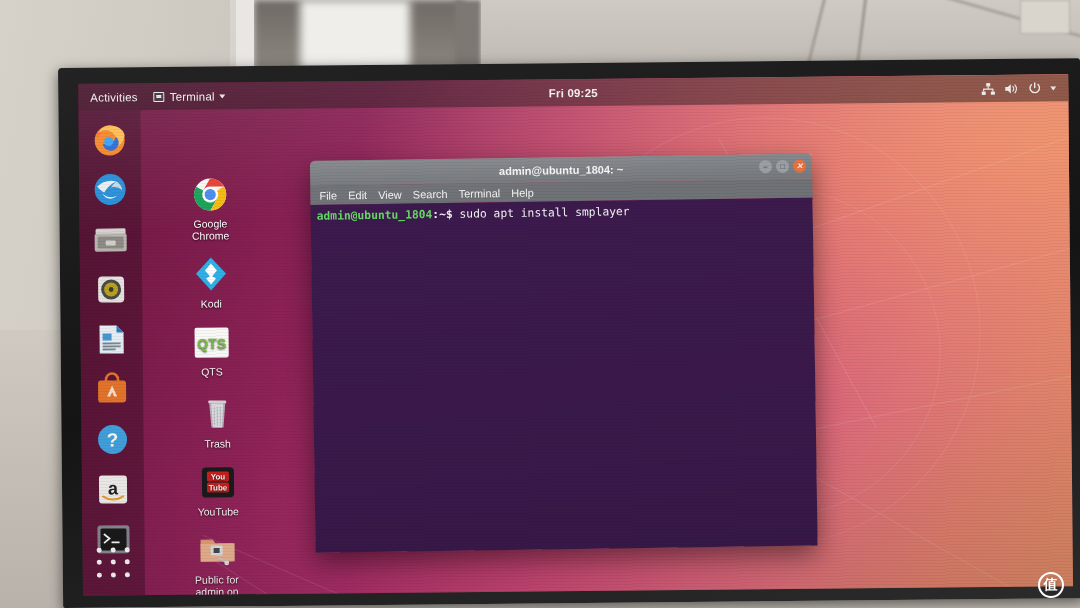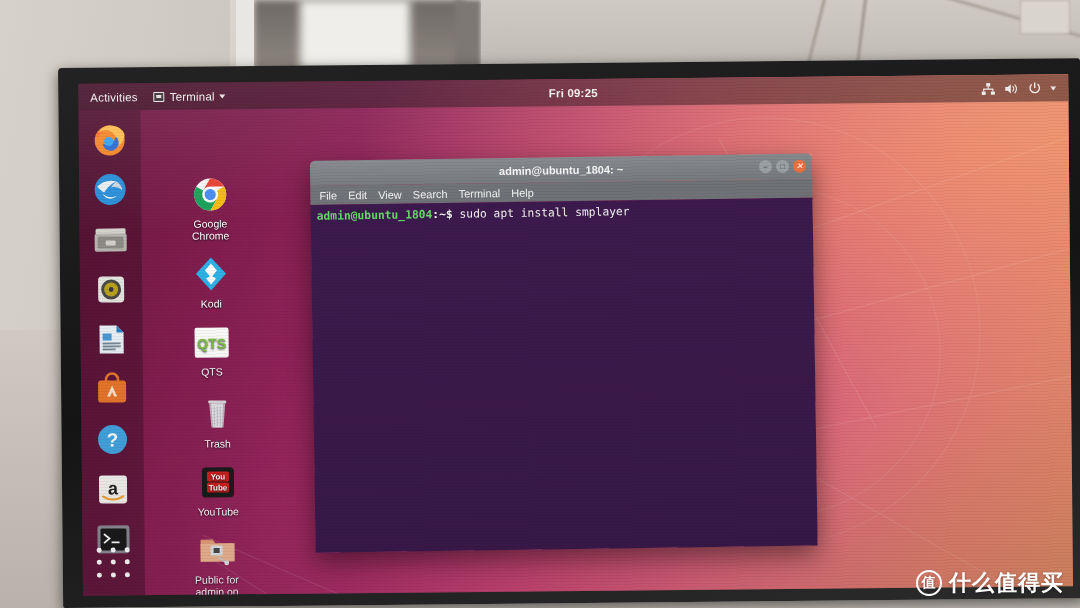--- a/index.html
+++ b/index.html
@@ -410,14 +410,13 @@
       </div>
     </div>
 
     <div class="screen-sheen"></div>
     <div class="scanlines"></div>
   </div>
 </div>
 
 <div id="watermark">
   <span id="wm-badge">值</span>
-  <span>什么值得买</span>
 </div>
 
 </body></html>

